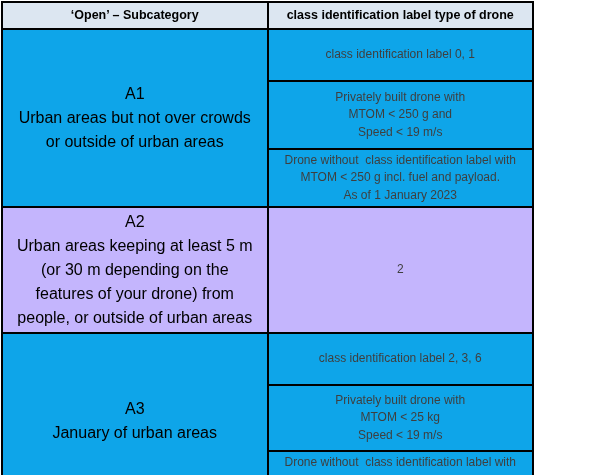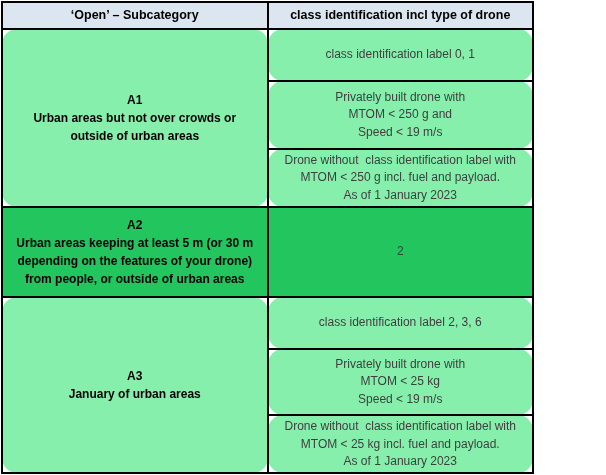--- a/index.html
+++ b/index.html
@@ -30,53 +30,53 @@
   .col { width: 50%; }
   th.header-cell {
     background: #dce6f1;
     font-size: 12.5px;
     font-weight: bold;
     color: #000000;
     height: 21px;
     line-height: 1.2;
   }
   td.label-cell {
-    font-size: 12px;
-    font-weight: bold;
+    font-size: 16px;
+    font-weight: normal;
     color: #000000;
     line-height: 1.5;
   }
   td.detail-cell {
     font-size: 12px;
     font-weight: normal;
     color: #3f3f3f;
     line-height: 1.45;
   }
-  .bg-blue  { background: #86efac; border-radius: 15px; }
-  .bg-peach { background: #22c55e; }
+  .bg-blue  { background: #0ea5e9; }
+  .bg-peach { background: #c4b5fd; }
   tr.r-sub1 { height: 52px; }
   tr.r-sub2 { height: 68px; }
   tr.r-sub3 { height: 52px; }
   tr.r-a2   { height: 90px; }
   tr.r-sub4 { height: 52px; }
   tr.r-sub5 { height: 66px; }
   tr.r-sub6 { height: 56px; }
 </style>
 </head>
 <body>
 
 <table class="drone-table">
   <colgroup>
     <col class="col">
     <col class="col">
   </colgroup>
   <tbody>
     <tr>
       <th class="header-cell">‘Open’ – Subcategory</th>
-      <th class="header-cell">class identification incl type of drone</th>
+      <th class="header-cell">class identification label type of drone</th>
     </tr>
 
     <tr class="r-sub1">
       <td class="label-cell bg-blue" rowspan="3">A1
 Urban areas but not over crowds or outside of urban areas</td>
       <td class="detail-cell bg-blue">class identification label 0, 1</td>
     </tr>
     <tr class="r-sub2">
       <td class="detail-cell bg-blue">Privately built drone with
 MTOM &lt; 250 g and

